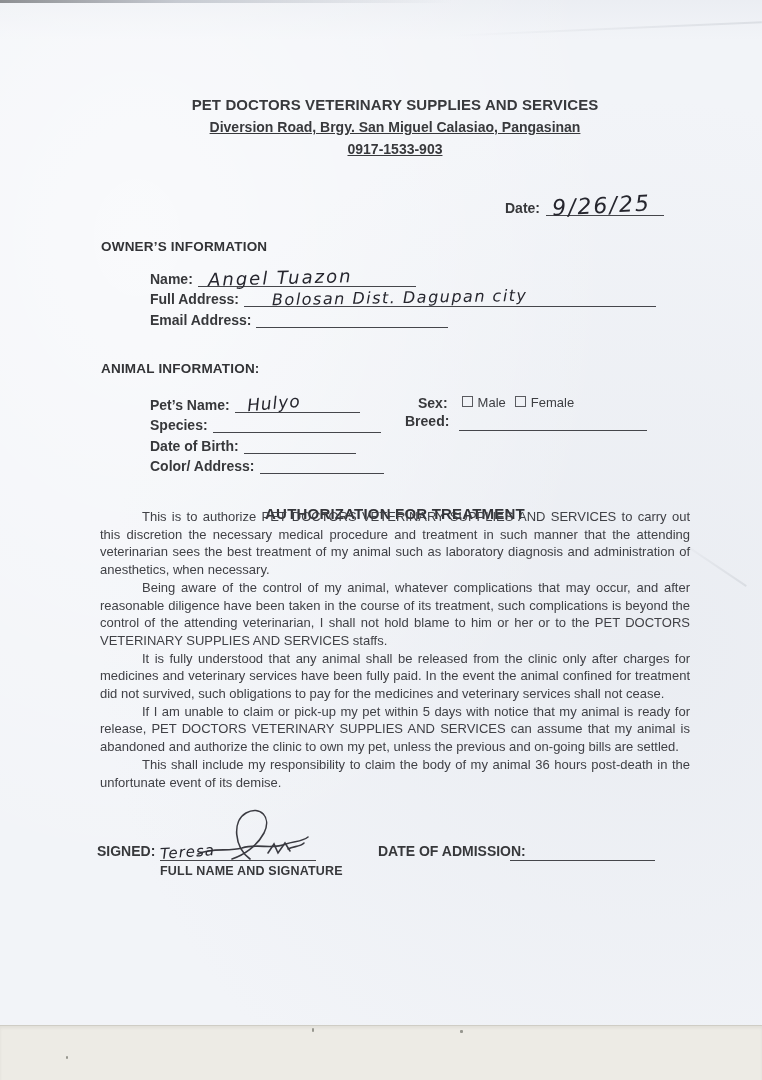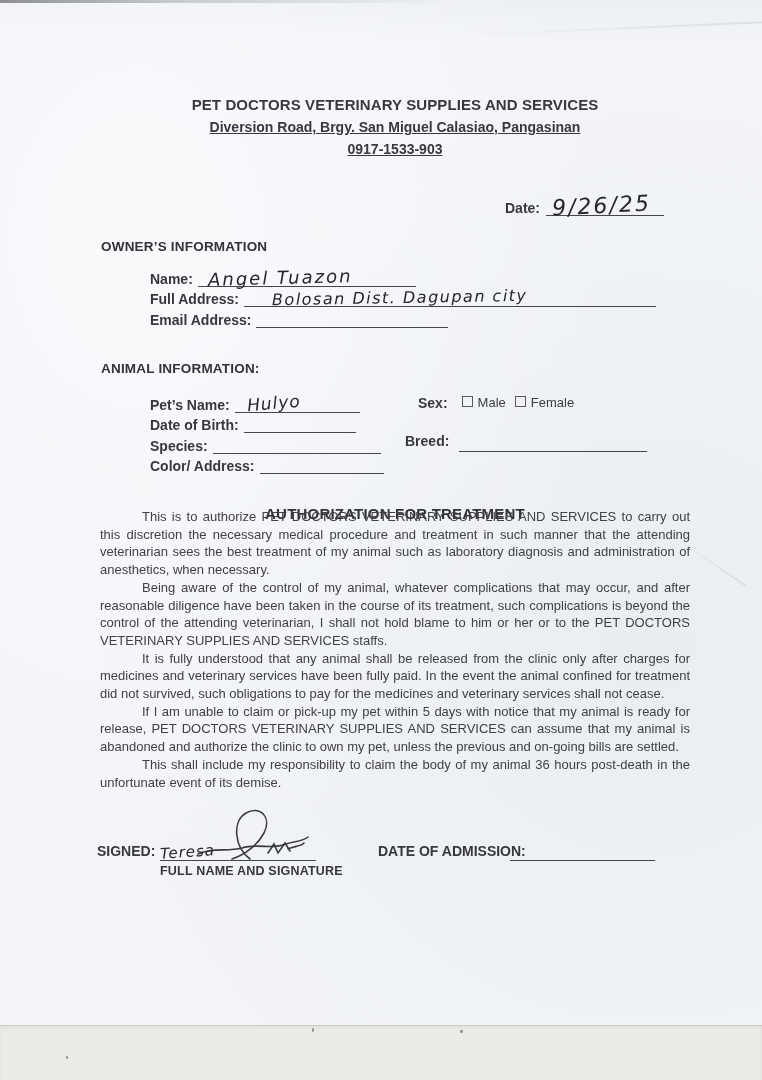--- a/index.html
+++ b/index.html
@@ -132,30 +132,30 @@
         </span>
         <span class="inline-group sex-group">
           <span class="lbl">Sex:</span>
           <span class="cb"></span>
           <span class="cb-label">Male</span>
           <span class="cb"></span>
           <span class="cb-label">Female</span>
         </span>
       </div>
       <div class="frow">
-        <span class="lbl">Date of Birth:</span>
-        <span class="fill dob-fill"></span>
-      </div>
-      <div class="frow">
         <span class="lbl">Species:</span>
         <span class="fill species-fill"></span>
         <span class="inline-group breed-group">
           <span class="lbl">Breed:</span>
           <span class="fill breed-fill" style="margin-left:5px;"></span>
         </span>
+      </div>
+      <div class="frow">
+        <span class="lbl">Date of Birth:</span>
+        <span class="fill dob-fill"></span>
       </div>
       <div class="frow">
         <span class="lbl">Color/ Address:</span>
         <span class="fill color-fill"></span>
       </div>
     </div>
 
     <div class="auth-title">AUTHORIZATION FOR TREATMENT</div>
 
     <div class="paragraphs">

